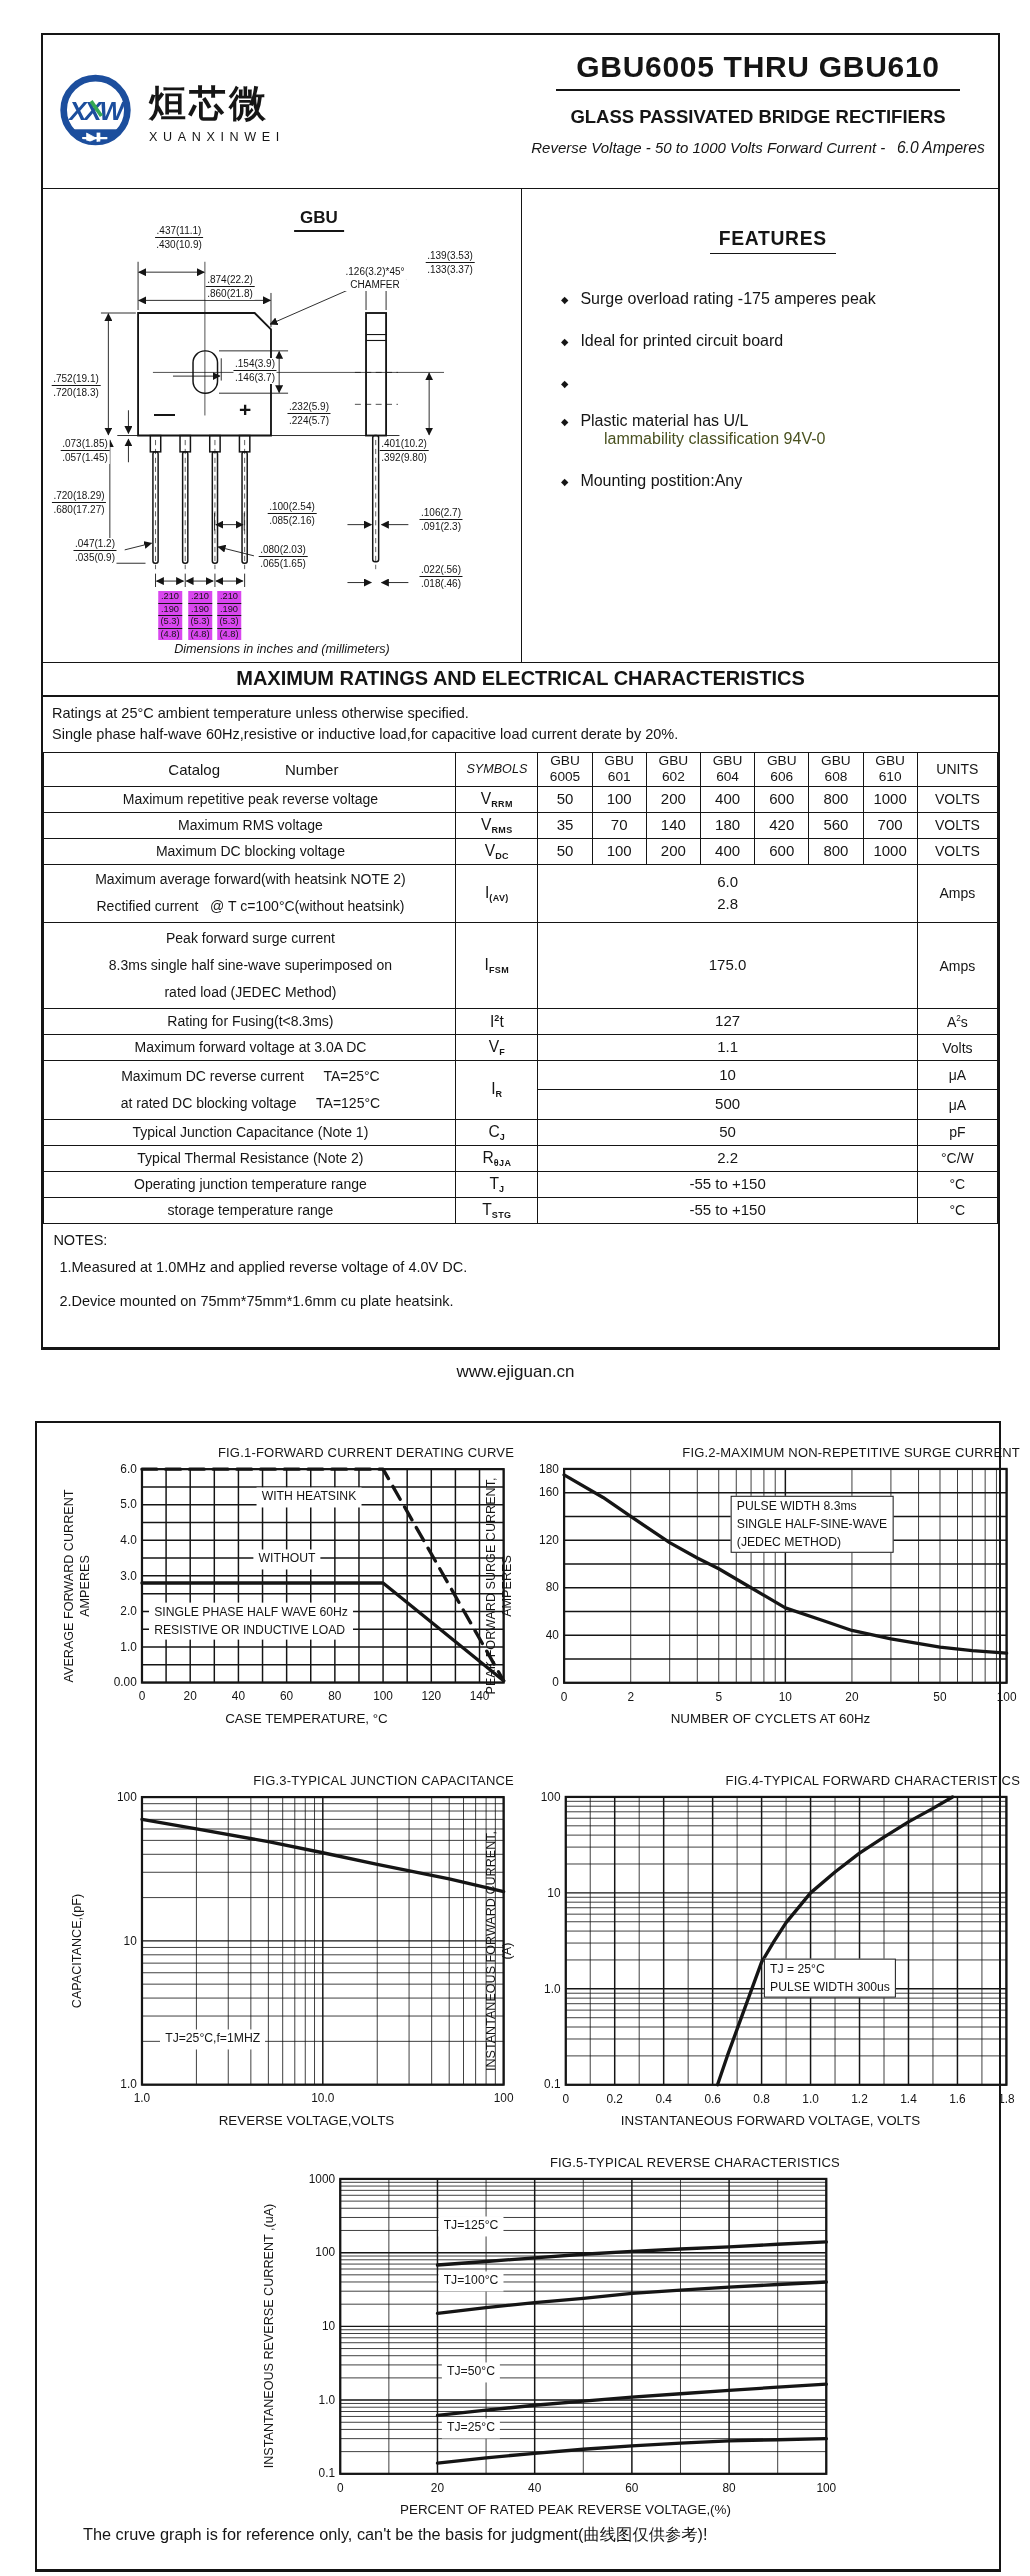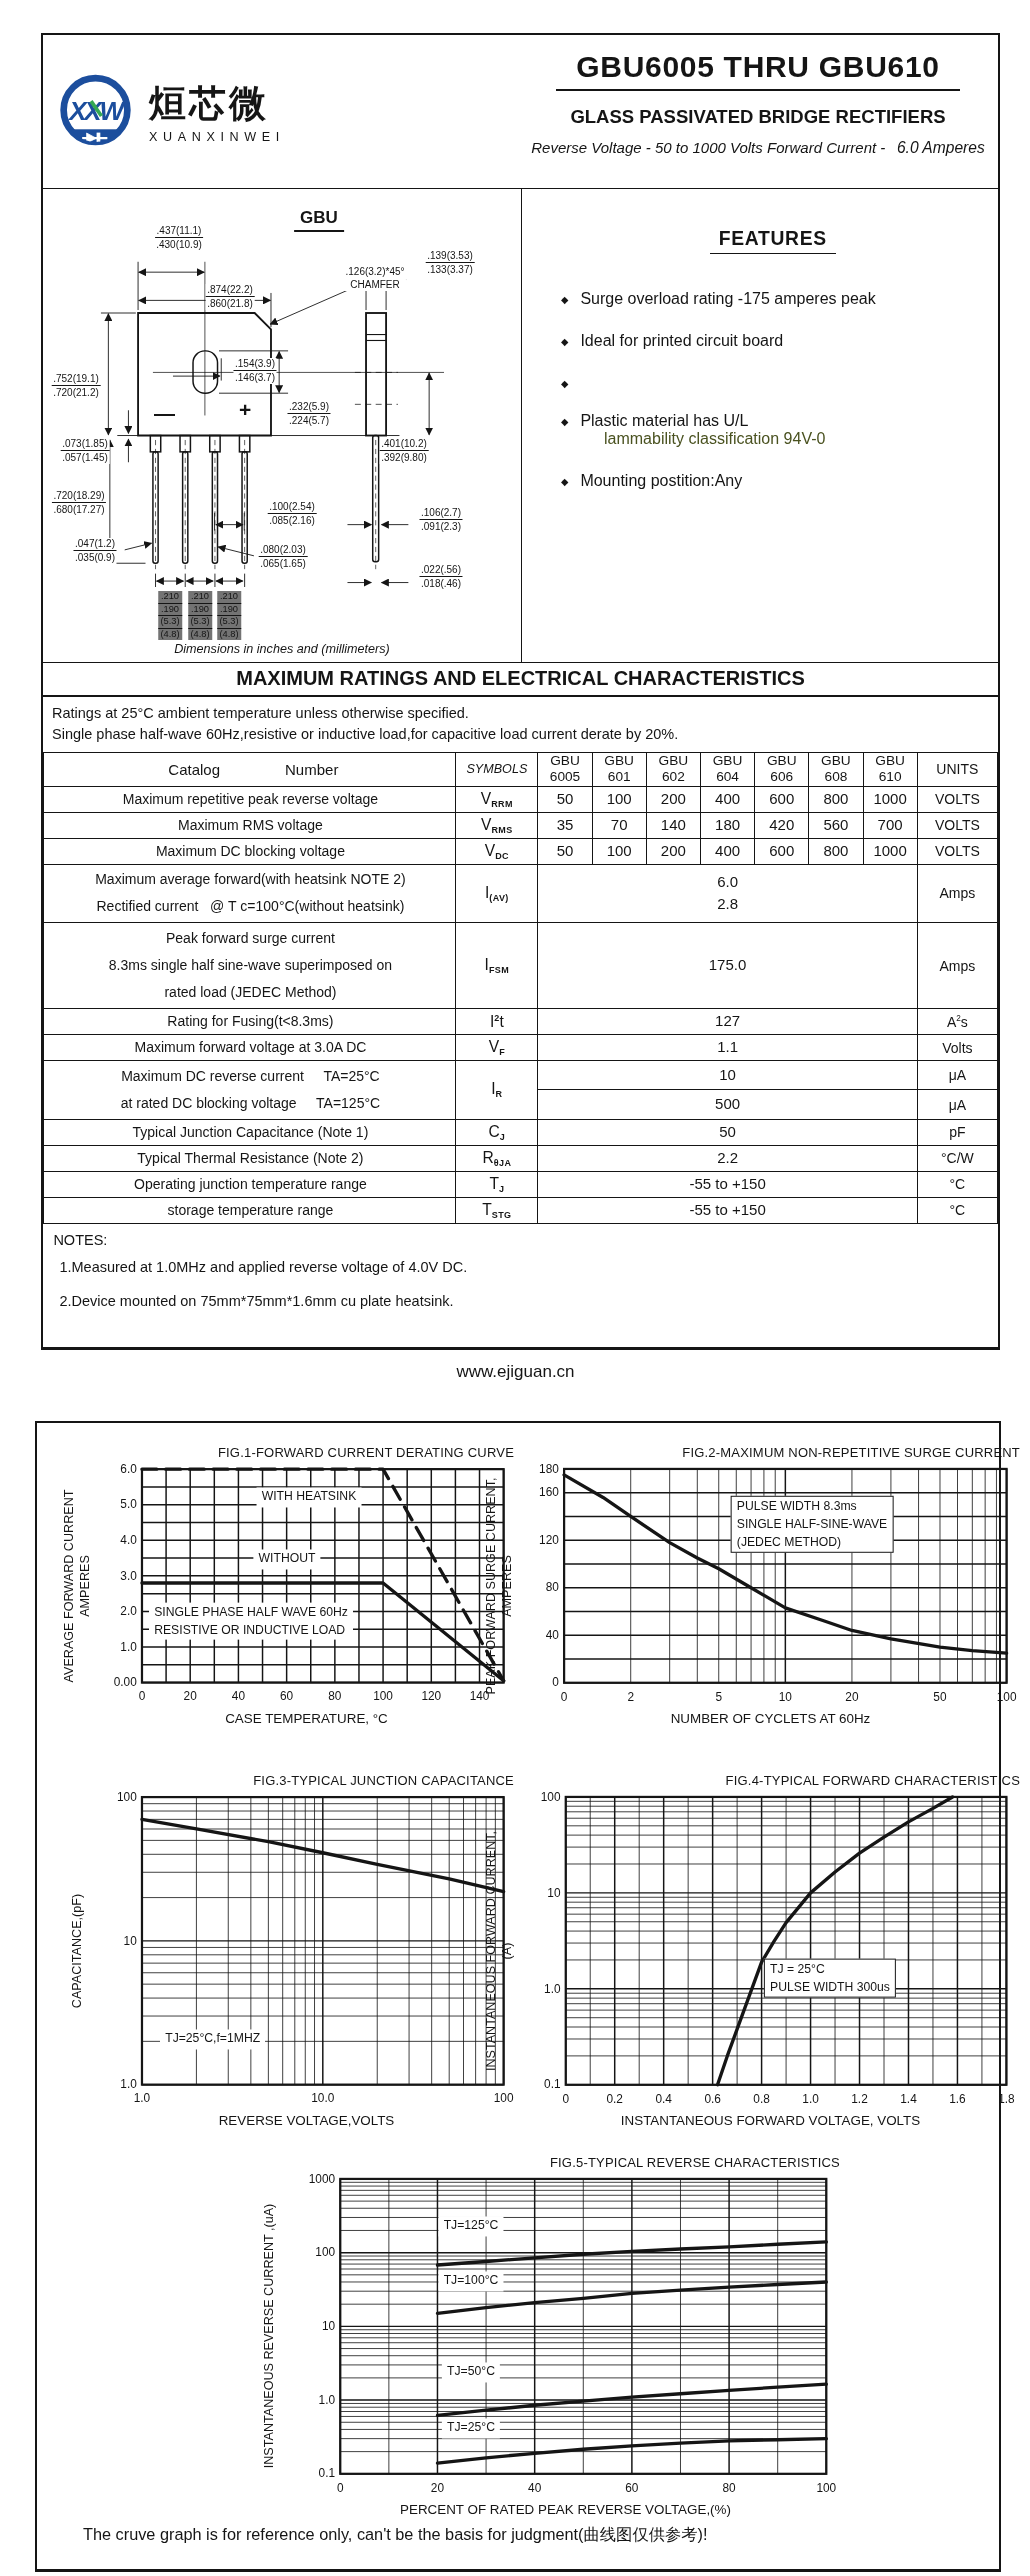--- a/index.html
+++ b/index.html
@@ -28,21 +28,21 @@
   .pspec .amp{font-size:15.6px;margin-left:7.4px;}
   .pspec .mid{}
 
   .mid-row{display:flex;min-height:473px;}
   .pkg-cell{width:479px;border-right:1.5px solid var(--ink);position:relative;}
   .pkg-cell svg{position:absolute;left:0;top:0;}
   .dim{position:absolute;font-size:10px;line-height:1.2;text-align:center;transform:translateX(-50%);background:#fff;}
   .dim .a{border-bottom:1.1px solid var(--ink);padding:0 1.5px;}
   .dim.noline .a{border-bottom:none;}
   .dim .b{padding-top:0.7px;}
-  .dimstack{position:absolute;font-size:9.3px;line-height:1.25;text-align:center;transform:translateX(-50%);background:#737373;}
+  .dimstack{position:absolute;font-size:9.3px;line-height:1.25;text-align:center;transform:translateX(-50%);background:#d946ef;}
   .dimstack div{border-bottom:1px solid var(--ink);padding:0 2.2px;}
   .dimstack div:last-child{border-bottom:none;}
   .pkg-name{position:absolute;left:276px;top:19.3px;transform:translateX(-50%);font-size:17px;font-weight:bold;border-bottom:2.2px solid var(--ink);padding:0 6px 1.5px;}
   .pkg-caption{position:absolute;left:0;right:0;bottom:6px;text-align:center;font-style:italic;font-size:12.6px;}
   .pol{position:absolute;font-size:21px;font-weight:bold;}
 
   .feat-cell{flex:1;padding:39px 13.4px 0 39px;}
   .feat-title{width:fit-content;margin:0 auto;font-size:19.3px;font-weight:bold;letter-spacing:0.7px;border-bottom:1.9px solid var(--ink);padding:0 9px 3px;}
   .feat-list{margin-top:33px;}
   .feat-item{display:flex;font-size:16px;line-height:1.5;margin-bottom:18px;}
@@ -211,39 +211,39 @@
           <line x1="233" y1="528" x2="269" y2="528" marker-start="url(#ar)" marker-end="url(#ar)"></line>
         </g>
       </svg>
 
       <div class="pkg-name">GBU</div>
 
       <div class="dim" style="left:136px;top:36px">
           <div class="a">.437(11.1)</div>
           <div class="b">.430(10.9)</div>
         </div>
-      <div class="dim" style="left:187px;top:95px">
+      <div class="dim" style="left:187px;top:85px">
           <div class="a">.874(22.2)</div>
           <div class="b">.860(21.8)</div>
         </div>
       <div class="dim noline" style="left:332px;top:77px">
           <div class="a">.126(3.2)*45°</div>
           <div class="b">CHAMFER</div>
         </div>
       <div class="dim" style="left:407px;top:61px">
           <div class="a">.139(3.53)</div>
           <div class="b">.133(3.37)</div>
         </div>
       <div class="dim" style="left:212px;top:169px">
           <div class="a">.154(3.9)</div>
           <div class="b">.146(3.7)</div>
         </div>
       <div class="dim" style="left:33px;top:184px">
           <div class="a">.752(19.1)</div>
-          <div class="b">.720(21.2)</div>
+          <div class="b">.720(18.3)</div>
         </div>
       <div class="dim" style="left:266px;top:212px">
           <div class="a">.232(5.9)</div>
           <div class="b">.224(5.7)</div>
         </div>
       <div class="dim" style="left:361px;top:249px">
           <div class="a">.401(10.2)</div>
           <div class="b">.392(9.80)</div>
         </div>
       <div class="dim" style="left:42px;top:249px">

